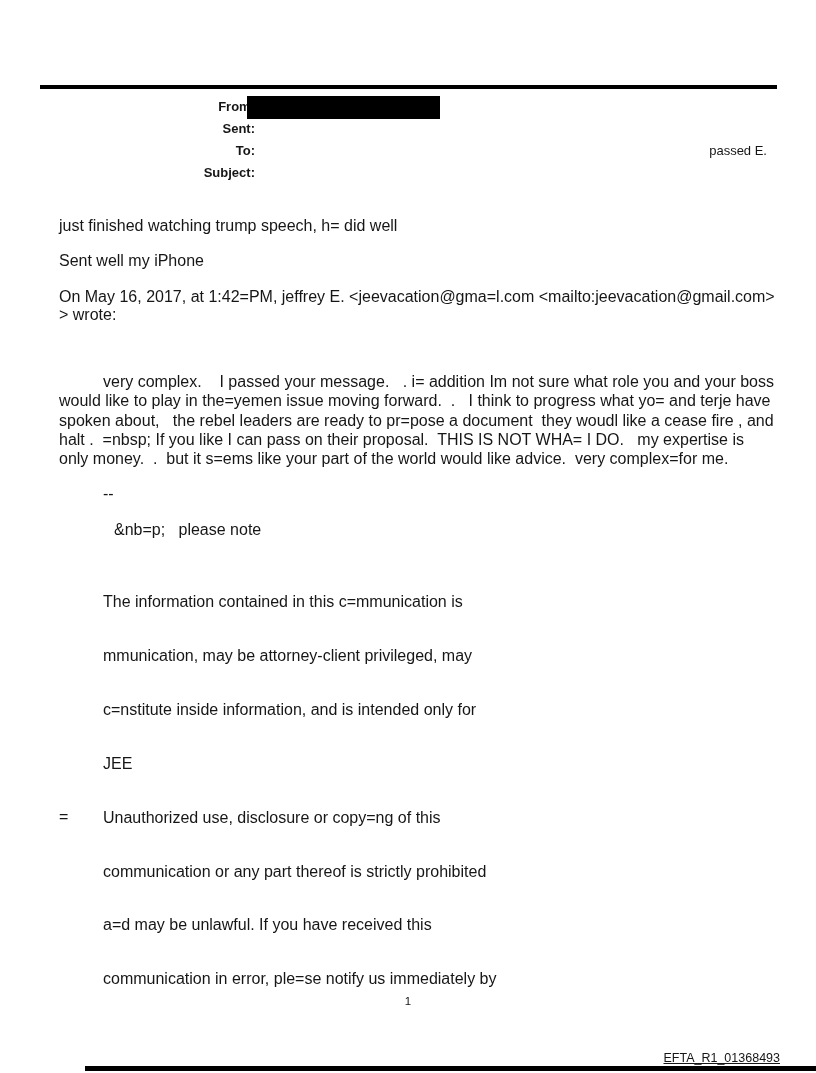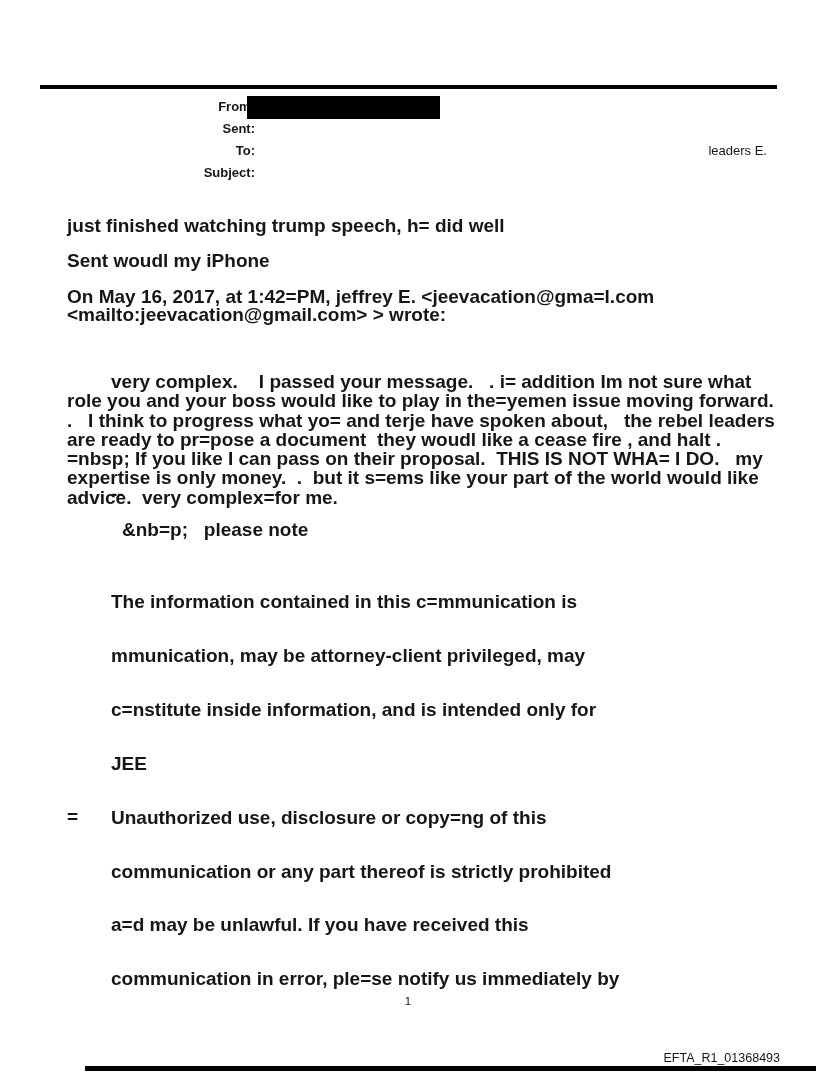--- a/index.html
+++ b/index.html
@@ -40,26 +40,25 @@
   .redaction {
     display: inline-block;
     width: 193px; height: 23px;
     background: #000;
     margin-left: -8px;
     margin-top: -2px;
   }
 
   .txt {
     position: absolute;
-    left: 67px;
+    left: 59px;
     width: 718px;
-    font-size: 19px;
+    font-size: 16px;
     line-height: 18px;
     white-space: pre-wrap;
-    font-weight: bold;
   }
   .body-line1   { top: 217px; }
   .sent-from    { top: 252px; }
   .quote-header { top: 288px; }
 
   .paragraph {
     top: 372px;
     line-height: 19.3px;
     text-indent: 44px;
   }
@@ -78,20 +77,21 @@
     position: absolute;
     left: 0; top: 995px;
     width: 100%;
     text-align: center;
     font-size: 11.5px;
   }
   .bates {
     position: absolute;
     right: 36px; top: 1051px;
     font-size: 12.5px;
+    text-decoration: underline;
   }
   .bottom-rule {
     position: absolute;
     left: 85px; top: 1066px;
     right: 0; height: 5px;
     background: #000;
   }
 </style>
 </head>
 <body>
@@ -103,30 +103,30 @@
   <div class="header-block">
     <div class="header-row">
       <span class="header-label">From:</span>
       <span class="redaction"></span>
     </div>
     <div class="header-row">
       <span class="header-label">Sent:</span>
     </div>
     <div class="header-row">
       <span class="header-label">To:</span>
-      <span class="header-value">leaders E.</span>
+      <span class="header-value">passed E.</span>
     </div>
     <div class="header-row">
       <span class="header-label">Subject:</span>
     </div>
   </div>
 
   <div class="txt body-line1">just finished watching trump speech, h= did well</div>
 
-  <div class="txt sent-from">Sent woudl my iPhone</div>
+  <div class="txt sent-from">Sent well my iPhone</div>
 
   <div class="txt quote-header">On May 16, 2017, at 1:42=PM, jeffrey E. &lt;jeevacation@gma=l.com &lt;mailto:jeevacation@gmail.com&gt; &gt; wrote:</div>
 
   <div class="txt paragraph">very complex.    I passed your message.   . i= addition Im not sure what role you and your boss would like to play in the=yemen issue moving forward.  .   I think to progress what yo= and terje have spoken about,   the rebel leaders are ready to pr=pose a document  they woudl like a cease fire , and halt .  =nbsp; If you like I can pass on their proposal.  THIS IS NOT WHA= I DO.   my expertise is only money.  .  but it s=ems like your part of the world would like advice.  very complex=for me.</div>
 
   <div class="txt dashes">--</div>
 
   <div class="txt note">&amp;nb=p;   please note</div>
 
   <div class="txt disclaimer">

